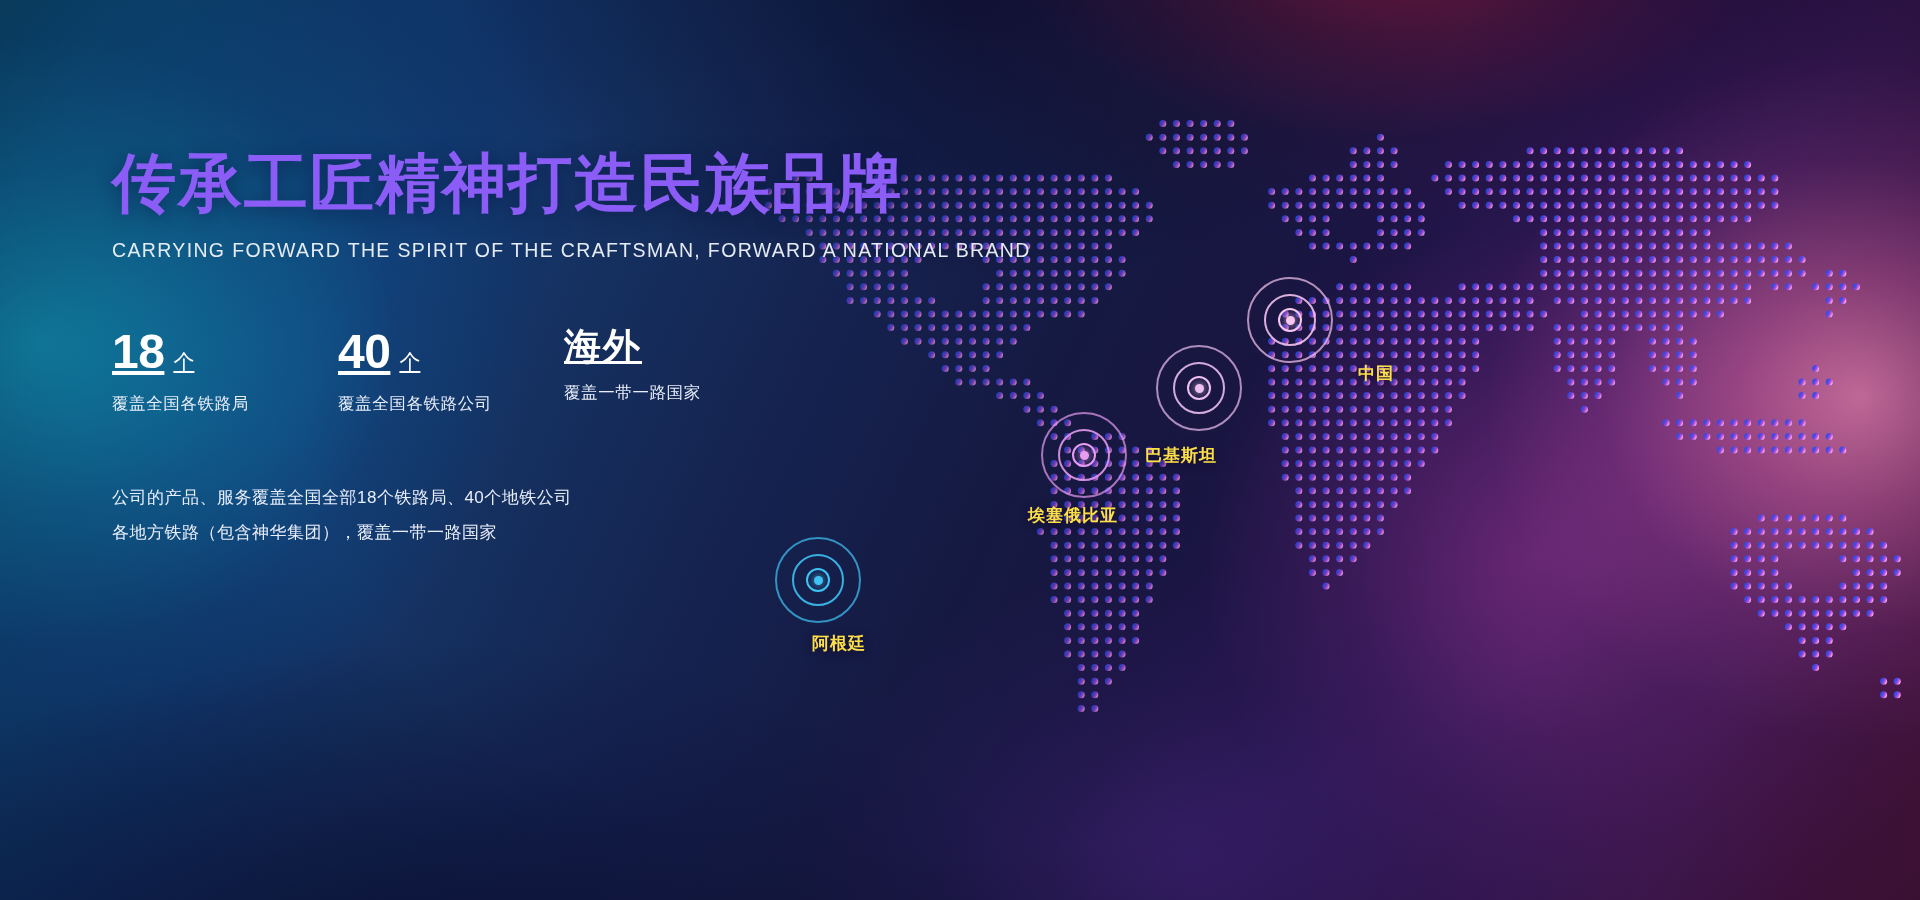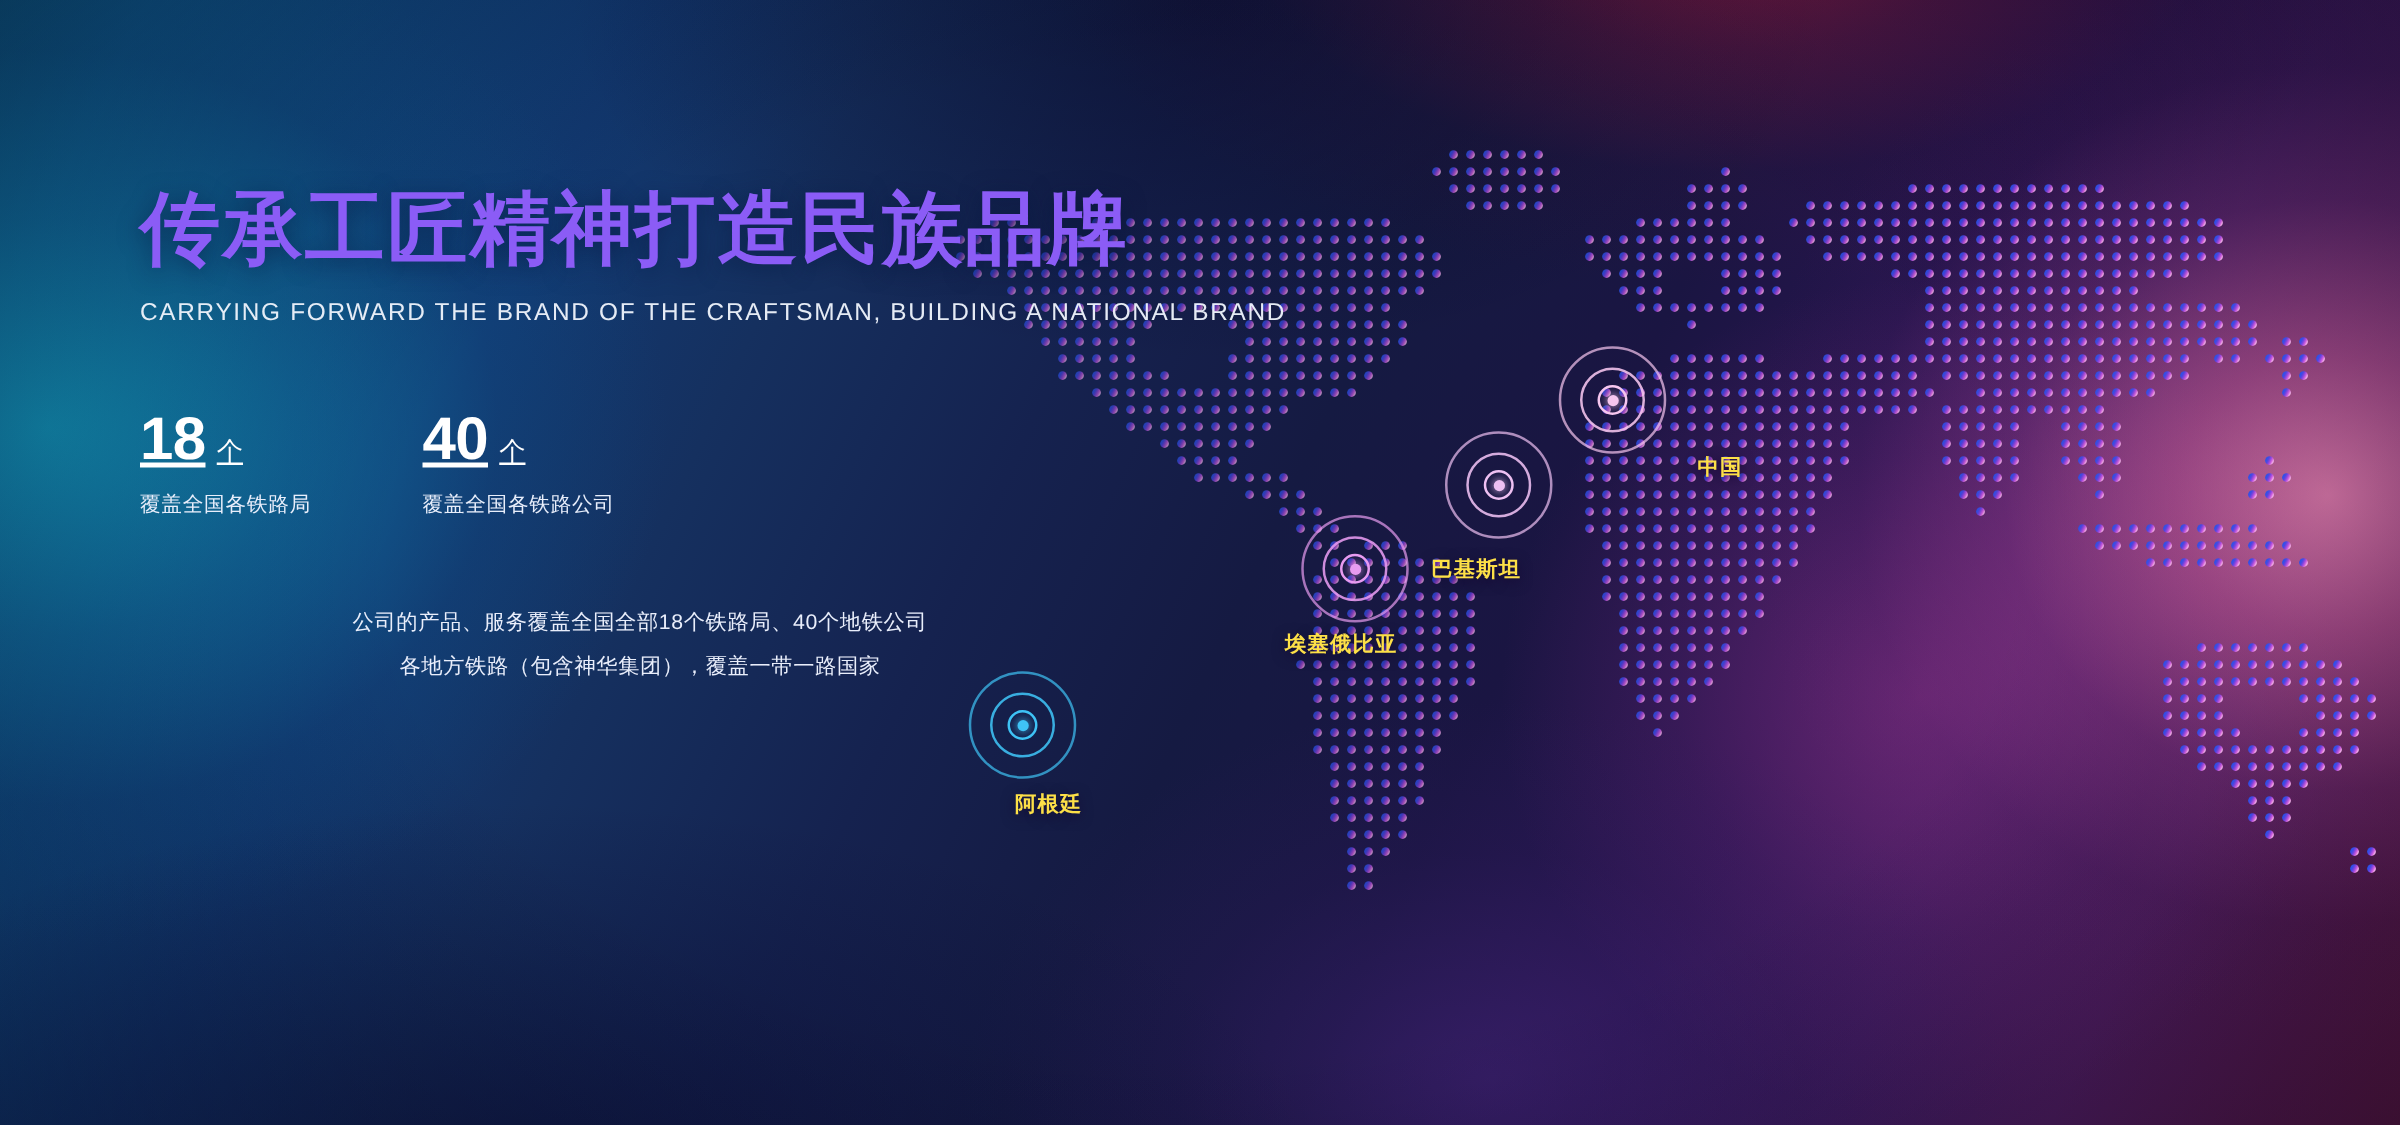--- a/index.html
+++ b/index.html
@@ -177,21 +177,20 @@
     white-space:nowrap;
   }
 
   #paragraph {
     margin-top:66px;
     font-size:17px;
     line-height:2.05;
     color:#e9eefb;
     letter-spacing:.5px;
     white-space:nowrap;
-    text-align:center;
   }
 </style>
 </head>
 <body>
 
 <div id="stage">
 
   <div class="bg-layer bg-base"></div>
   <div class="bg-layer bg-teal"></div>
   <div class="bg-layer bg-crimson-top"></div>
@@ -1464,37 +1463,43 @@
         <div class="ring r3"></div>
         <div class="dot"></div>
       </div>
       <div class="marker-label" style="left: 812px; top: 632px;">阿根廷</div>
     </div>
 
   <div id="content">
 
     <h1 id="headline">传承工匠精神打造民族品牌</h1>
 
-    <div id="subhead">CARRYING FORWARD THE BRAND OF THE CRAFTSMAN, BUILDING A NATIONAL BRAND</div>
+    <div id="subhead">CARRYING FORWARD THE SPIRIT OF THE CRAFTSMAN, FORWARD A NATIONAL BRAND</div>
 
     <div id="stats">
         <div class="stat">
           <div class="stat-value">
             <span class="stat-num">18</span>
             <span class="stat-unit">个</span>
           </div>
           <div class="stat-label">覆盖全国各铁路局</div>
         </div>
         <div class="stat">
           <div class="stat-value">
             <span class="stat-num">40</span>
             <span class="stat-unit">个</span>
           </div>
           <div class="stat-label">覆盖全国各铁路公司</div>
         </div>
+        <div class="stat">
+          <div class="stat-value">
+            <span class="stat-num cjk">海外</span>
+          </div>
+          <div class="stat-label">覆盖一带一路国家</div>
+        </div>
       </div>
 
     <div id="paragraph">
       <div>公司的产品、服务覆盖全国全部18个铁路局、40个地铁公司</div>
       <div>各地方铁路（包含神华集团），覆盖一带一路国家</div>
     </div>
 
   </div>
 </div>
 

